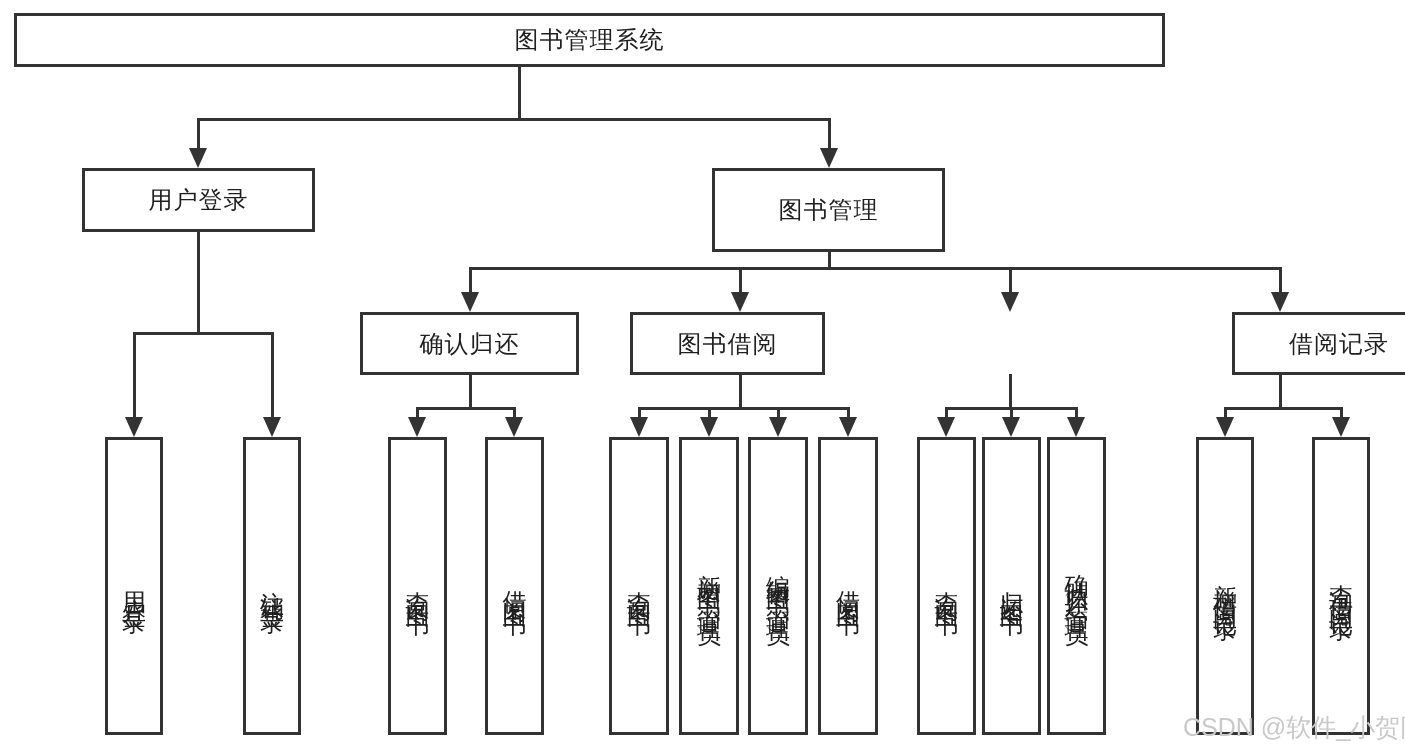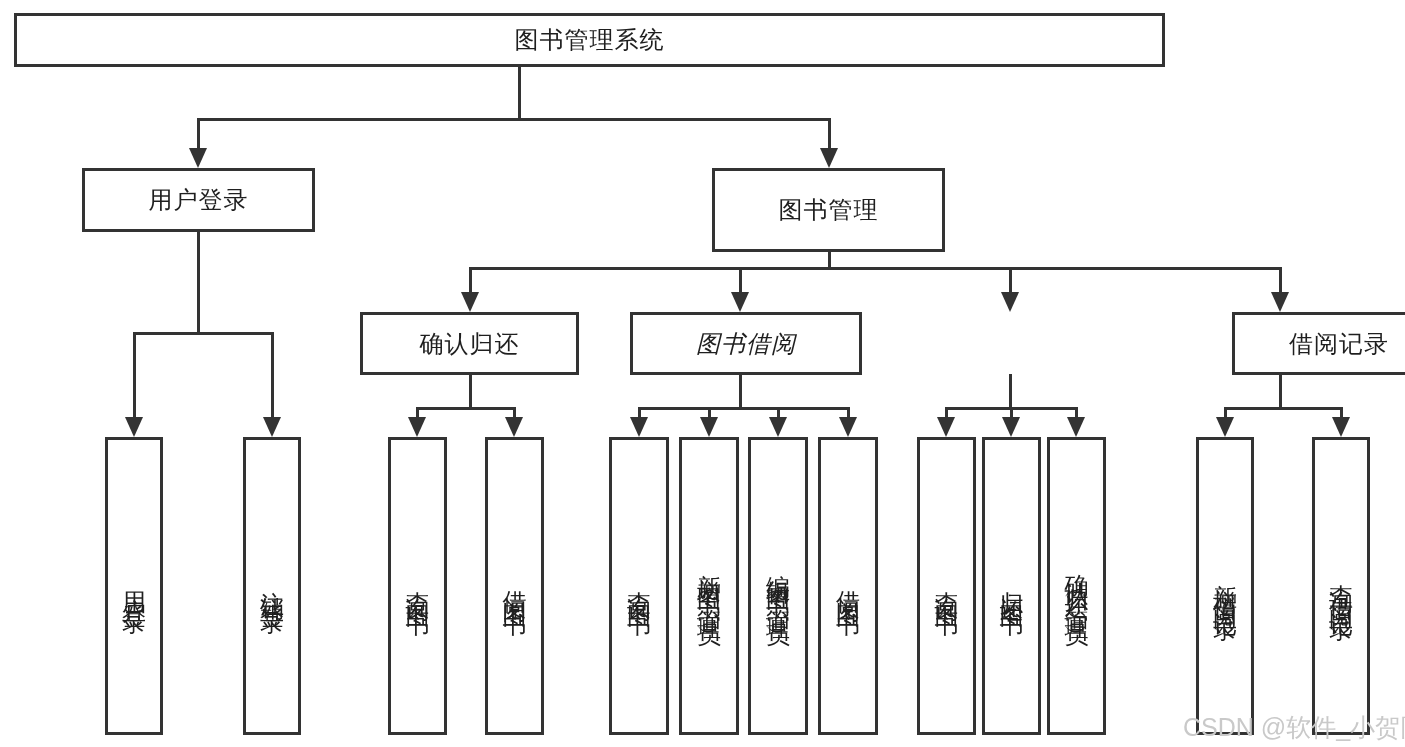--- a/index.html
+++ b/index.html
@@ -64,21 +64,21 @@
   <div class="vline" style="left:469px; top:267px; height:28px;"></div>
   <div class="arrow" style="left:461px; top:292px;"></div>
   <div class="vline" style="left:739px; top:267px; height:28px;"></div>
   <div class="arrow" style="left:731px; top:292px;"></div>
   <div class="vline" style="left:1009px; top:267px; height:28px;"></div>
   <div class="arrow" style="left:1001px; top:292px;"></div>
   <div class="vline" style="left:1279px; top:267px; height:28px;"></div>
   <div class="arrow" style="left:1271px; top:292px;"></div>
 
   <div class="box" style="left:360px; top:312px; width:219px; height:63px;">确认归还</div>
-  <div class="box" style="left:630px; top:312px; width:232px; height:63px;font-style:italic;">图书借阅</div>
+  <div class="box" style="left:630px; top:312px; width:195px; height:63px;">图书借阅</div>
   <div class="box" style="left:1232px; top:312px; width:214px; height:63px;">借阅记录</div>
 
   <div class="vline" style="left:469px; top:374px; height:35px;"></div>
   <div class="hline" style="left:416px; top:407px; width:100px;"></div>
   <div class="vline" style="left:416px; top:407px; height:13px;"></div>
   <div class="arrow" style="left:408px; top:417px;"></div>
   <div class="vline" style="left:513px; top:407px; height:13px;"></div>
   <div class="arrow" style="left:505px; top:417px;"></div>
 
   <div class="vline" style="left:739px; top:374px; height:35px;"></div>

